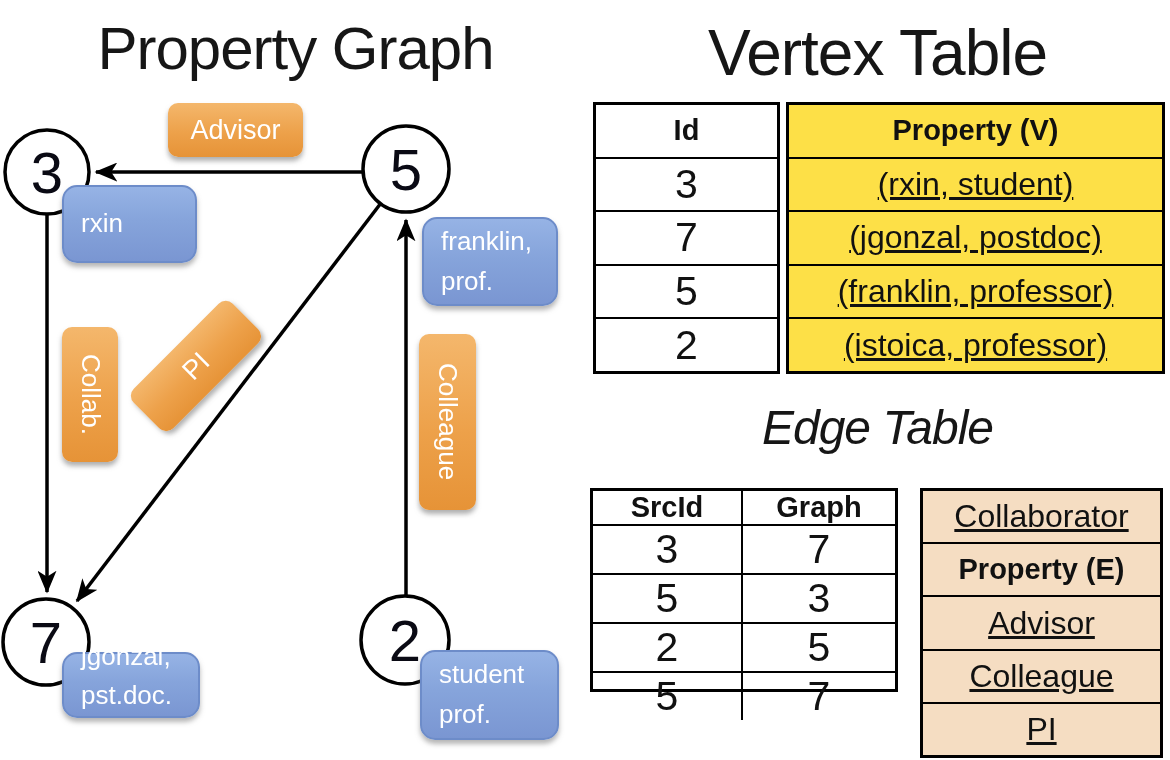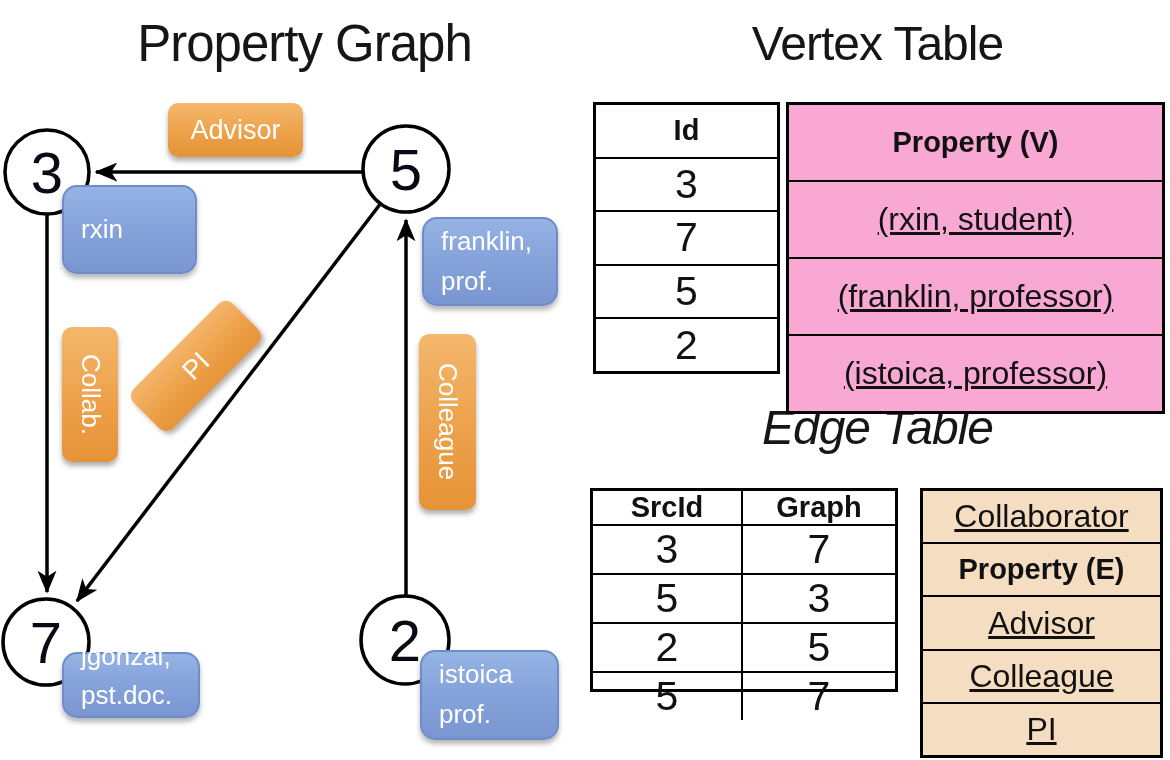--- a/index.html
+++ b/index.html
@@ -2,22 +2,22 @@
 <html><head>
 <meta charset="utf-8">
 <style>
   html,body { margin:0; padding:0; background:#ffffff; }
   #slide {
     position:relative; width:1170px; height:760px; overflow:hidden;
     background:#ffffff; font-family:"Liberation Sans", sans-serif; color:#111;
   }
   
   .big-title { position:absolute; text-align:center; font-weight:400; color:#161616; letter-spacing:-1px; }
-  #graph-title  { left:12px;   top:14;  width:585px; font-size:51px; top:14px;text-align:center; }
-  #vtable-title { left:585px; top:16px; width:585px; font-size:48px; }
+  #graph-title  { left:3px;   top:14;  width:585px; font-size:60px; top:14px;text-align:center; }
+  #vtable-title { left:585px; top:16px; width:585px; font-size:64px; }
   #etable-title { left:585px; top:400px; width:585px; font-size:48px;font-style:italic; }
 
   
   #graph-svg { position:absolute; left:0; top:0; z-index:1; }
 
   .vnum {
     position:absolute; z-index:2; display:flex; align-items:center; justify-content:center;
     font-size:58px; font-weight:400; color:#0a0a14;
   }
   #vnum-3 { left:7px;   top:132px; width:80px; height:80px; }
@@ -39,41 +39,41 @@
   #label-colleague { left:419px; top:334px; width:57px;  height:176px; font-size:26px; }
 
   
   .nlabel {
     position:absolute; z-index:3; display:flex; flex-direction:column; justify-content:center;
     background:linear-gradient(180deg,#96b3e5 0%, #86a4db 45%, #7a96d2 100%);
     border:2px solid #6d8cc9; border-radius:15px; color:#ffffff; font-size:26px;
     line-height:1.52; padding-left:17px; box-sizing:border-box;
     box-shadow:0 4px 5px rgba(110,110,110,0.5);
   }
-  #nlabel-rxin     { left:62px;  top:185px; width:135px; height:89px; }
+  #nlabel-rxin     { left:62px;  top:185px; width:135px; height:78px; }
   #nlabel-franklin { left:422px; top:185px; width:136px; height:89px;margin-top:32px; }
   #nlabel-jgonzal  { left:62px;  top:652px; width:138px; height:66px;justify-content:flex-end; }
   #nlabel-istoica  { left:420px; top:650px; width:139px; height:90px; }
 
   
   .subtable {
     position:absolute; border:3px solid #000; box-sizing:border-box; background:#fff;
     display:flex; flex-direction:column; z-index:2;
   }
   .subtable .trow { flex:1; display:flex; border-top:2.5px solid #000; align-items:stretch; }
   .subtable .trow:first-child { border-top:none; }
   .cell { flex:1; display:flex; align-items:center; justify-content:center; }
   .cell.hdr  { font-weight:700; font-size:29px; }
   .cell.num  { font-size:41px; }
   .cell.prop { font-size:32px;text-decoration:underline; }
   .cell.split { border-left:2.5px solid #000; }
   .cell.fixed { flex:0 0 148px; }
 
   #id-table     { left:593px; top:102px; width:187px; height:272px; }
-  #vprop-table  { left:786px; top:102px; width:379px; height:312px; background:#f9a8d4; }
+  #vprop-table  { left:786px; top:102px; width:379px; height:272px; background:#fde047; }
   #srcdst-table { left:590px; top:488px; width:308px; height:204px; }
   #eprop-table  { left:920px; top:488px; width:243px; height:270px; background:#f5ddc2; }
 </style>
 </head>
 <body>
 
 <div id="slide">
 
   <div class="big-title" id="graph-title">Property Graph</div>
   <div class="big-title" id="vtable-title">Vertex Table</div>
@@ -111,21 +111,21 @@
   </div>
   <div class="nlabel" id="nlabel-franklin">
     <span>franklin,</span>
     <span>prof.</span>
   </div>
   <div class="nlabel" id="nlabel-jgonzal">
     <span>jgonzal,</span>
     <span>pst.doc.</span>
   </div>
   <div class="nlabel" id="nlabel-istoica">
-    <span>istoica</span>
+    <span>student</span>
     <span>prof.</span>
   </div>
 
   <div class="subtable" id="id-table">
     <div class="trow">
       <div class="cell hdr">Id</div>
     </div>
     <div class="trow">
       <div class="cell num">3</div>
     </div>
@@ -139,20 +139,23 @@
       <div class="cell num">2</div>
     </div>
   </div>
 
   <div class="subtable" id="vprop-table">
     <div class="trow">
       <div class="cell hdr">Property (V)</div>
     </div>
     <div class="trow">
       <div class="cell prop">(rxin, student)</div>
+    </div>
+    <div class="trow">
+      <div class="cell prop">(jgonzal, postdoc)</div>
     </div>
     <div class="trow">
       <div class="cell prop">(franklin, professor)</div>
     </div>
     <div class="trow">
       <div class="cell prop">(istoica, professor)</div>
     </div>
   </div>
 
   <div class="subtable" id="srcdst-table">

